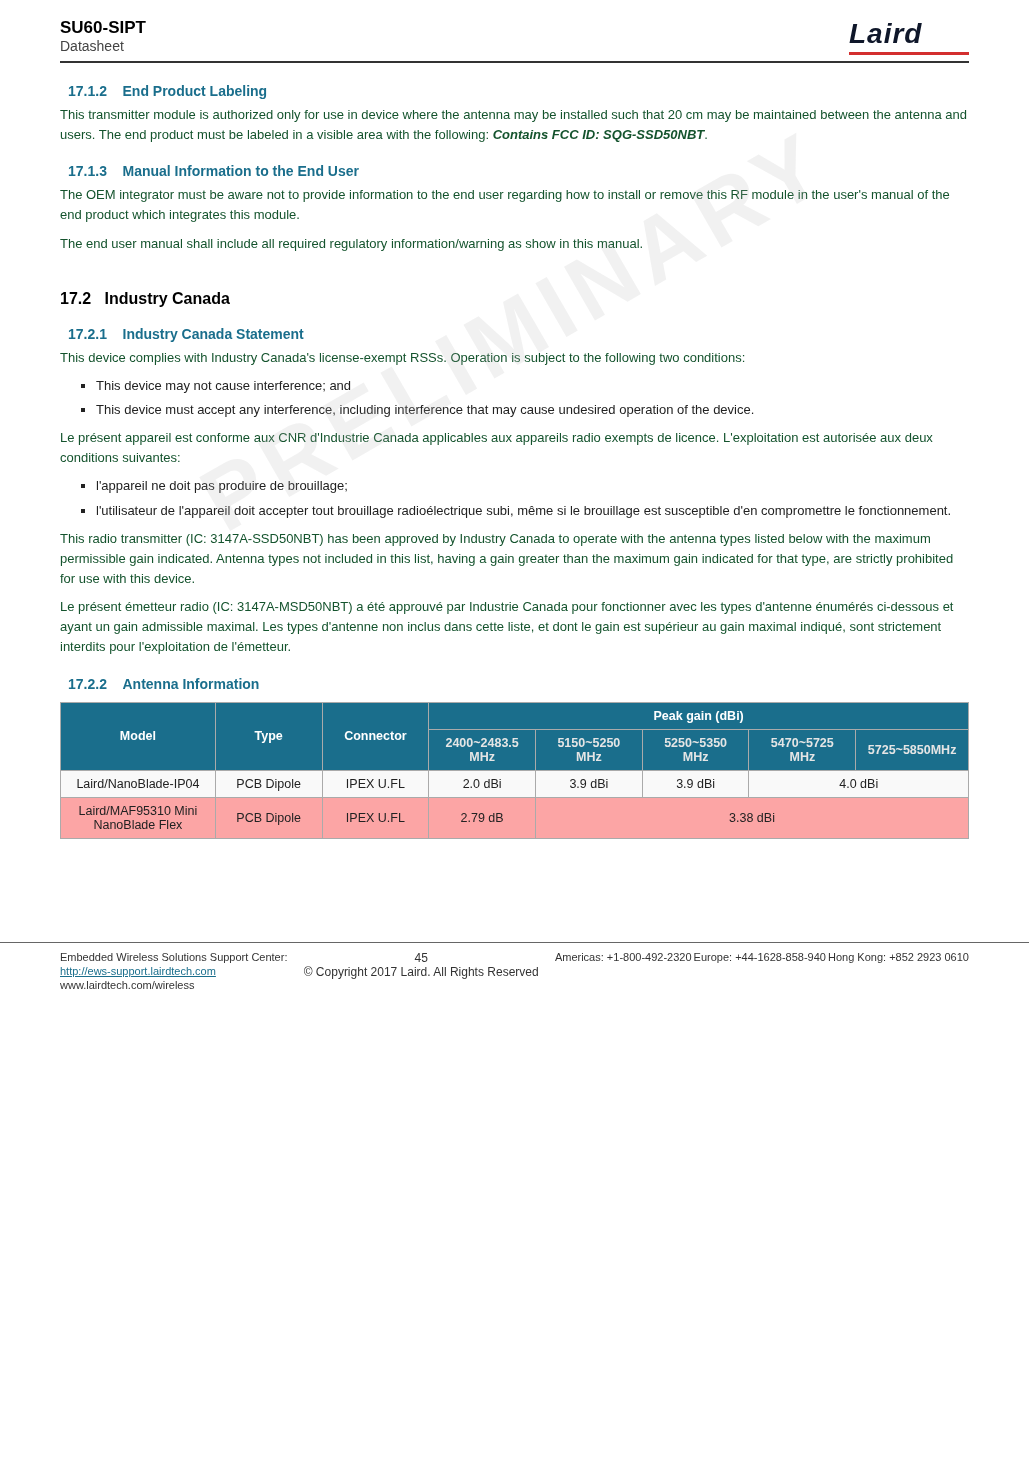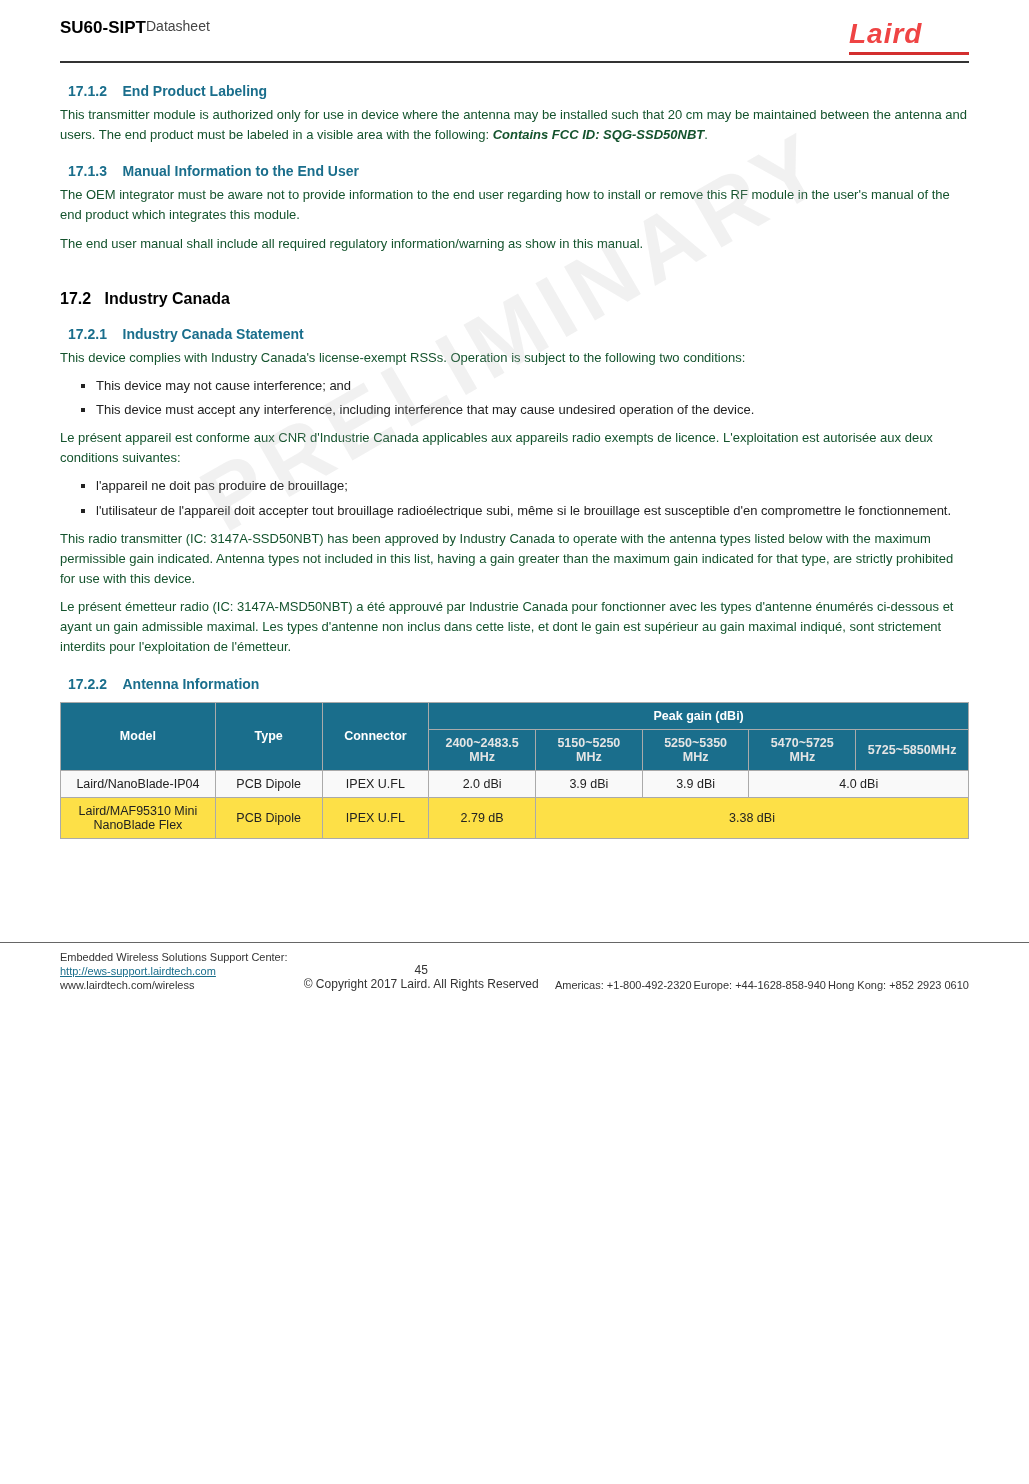--- a/index.html
+++ b/index.html
@@ -23,40 +23,40 @@
     .header {
       display: flex;
       justify-content: space-between;
       align-items: flex-start;
       border-bottom: 2px solid #333;
       padding-bottom: 6px;
       margin-bottom: 20px;
     }
     .header-left {
       display: flex;
-      flex-direction: row;
+      flex-direction: column;
     }
     .header-title {
       font-size: 17px;
       font-weight: bold;
       color: #000;
     }
     .header-subtitle {
       font-size: 14px;
       color: #444;
     }
     .laird-logo {
       display: flex;
       align-items: center;
     }
     .laird-logo-text {
       font-size: 28px;
       font-style: italic;
       font-weight: bold;
-      color: #ef4444;
+      color: #0f172a;
       letter-spacing: 1px;
     }
     .laird-logo-underline {
       width: 120px;
       height: 3px;
       background: #d32f2f;
       margin-top: 2px;
     }
 
     
@@ -131,41 +131,41 @@
       background: #1a6e8c;
       color: #fff;
       font-weight: bold;
     }
     .antenna-table thead tr.header-row-2 th {
       background: #1a6e8c;
       color: #e5e5e5;
       font-weight: bold;
     }
     .antenna-table tbody tr td {
-      background: #fde047;
+      background: #fca5a5;
     }
     .antenna-table tbody tr:nth-child(odd) td {
       background: #f9f9f9;
     }
     .col-model { text-align: left; width: 145px; }
     .col-type { width: 100px; }
     .col-connector { width: 100px; }
     .col-freq { width: 100px; }
 
     
     .footer {
       position: absolute;
       bottom: 0;
       left: 0;
       right: 0;
       border-top: 1px solid #666;
       padding: 8px 60px;
       display: flex;
       justify-content: space-between;
-      align-items: flex-end;
+      align-items: flex-start;
       font-size: 11px;
       color: #333;
       background: #fff;
     }
     .footer-left {
       display: flex;
       flex-direction: column;
       gap: 2px;
     }
     .footer-left a {

